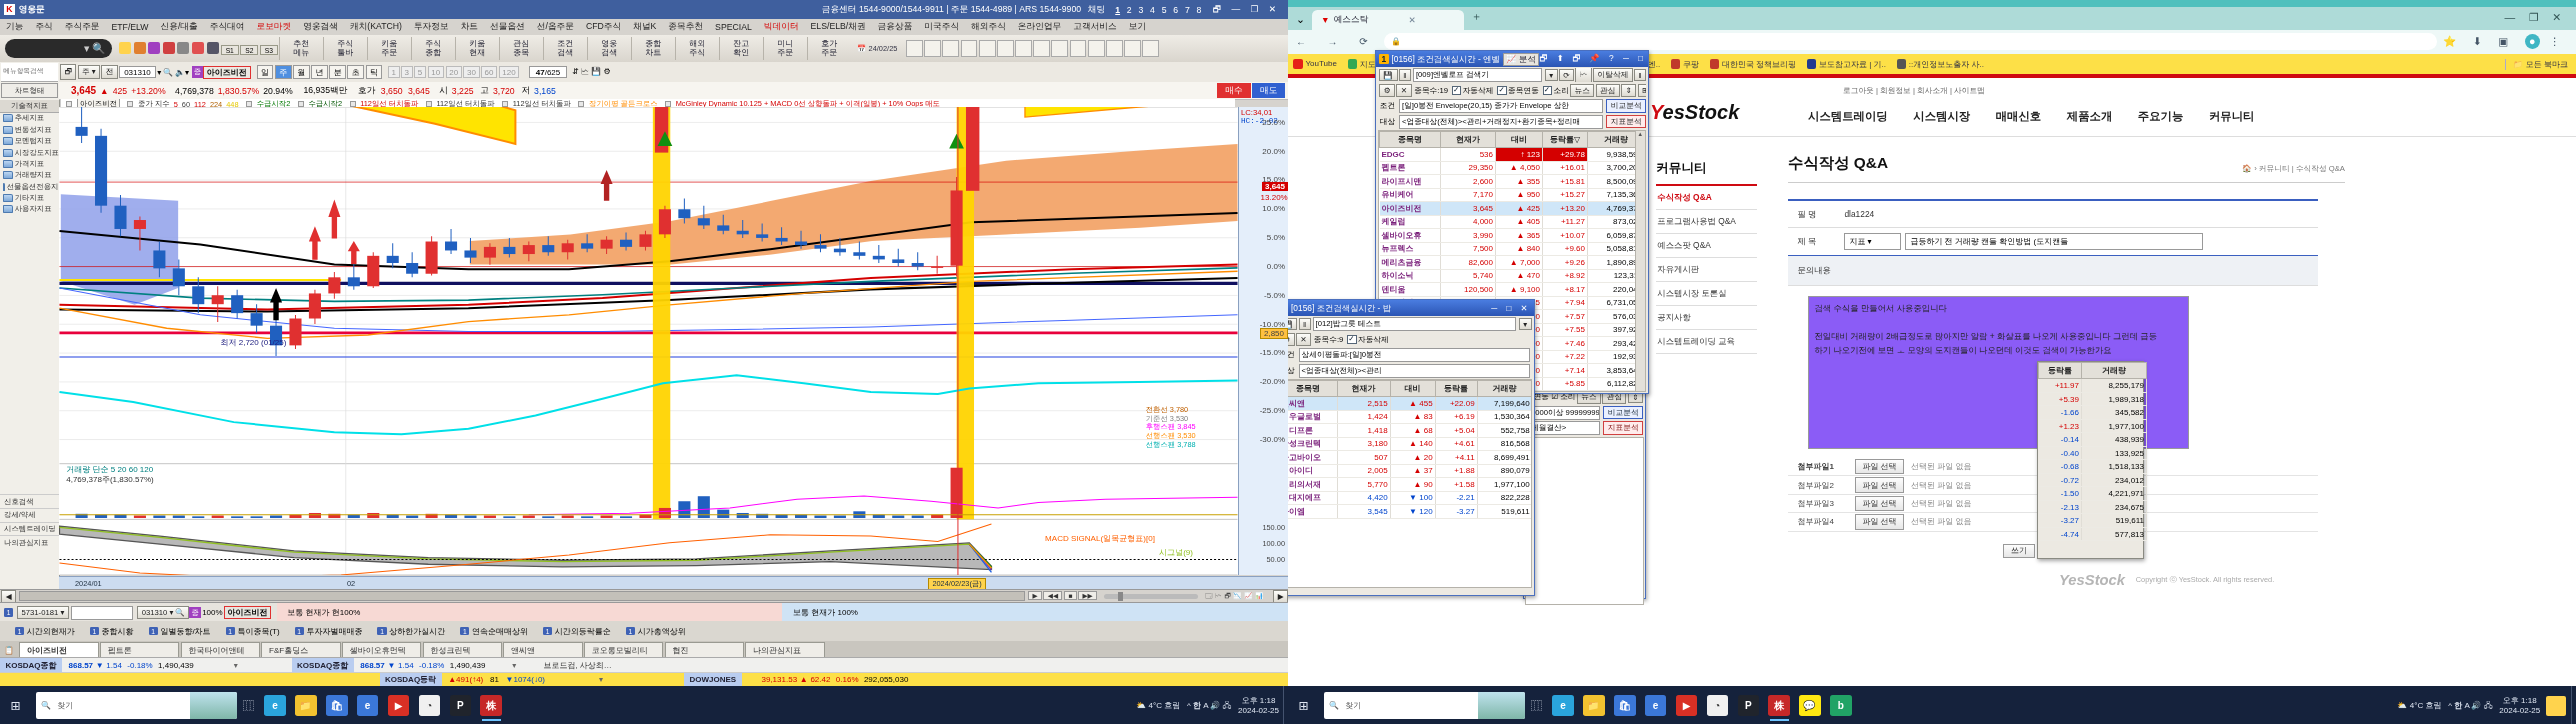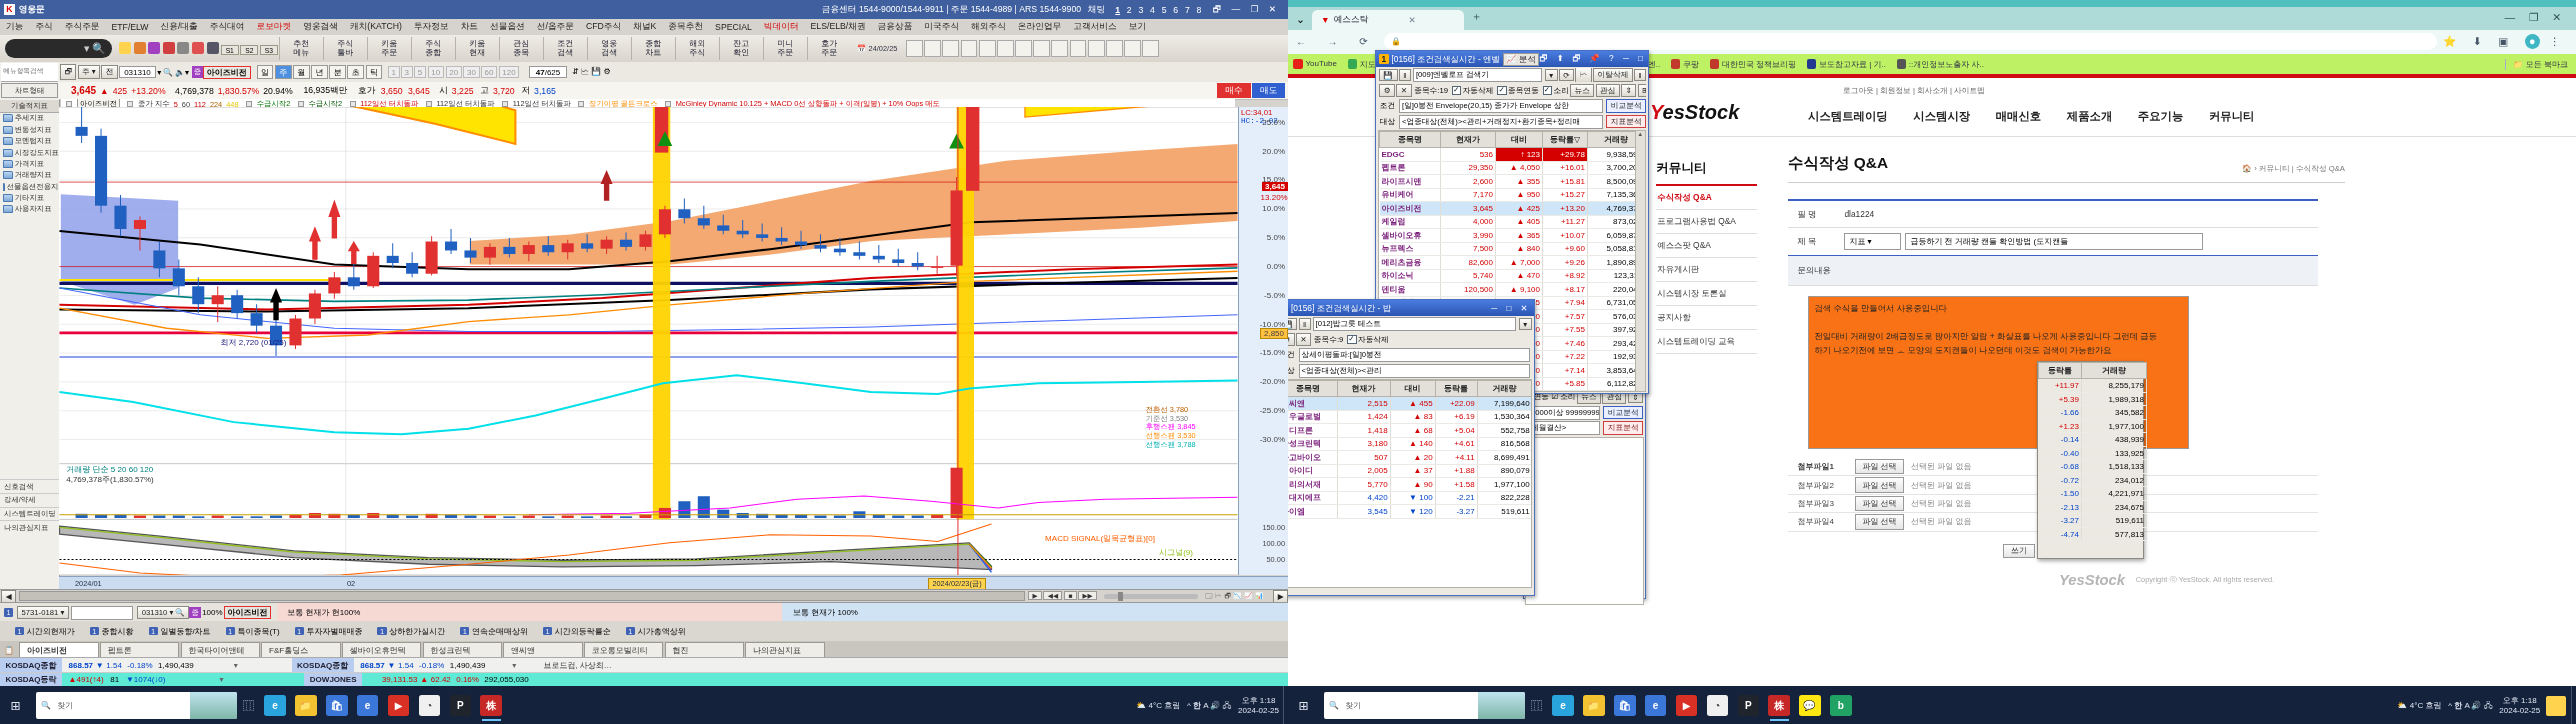--- a/index.html
+++ b/index.html
@@ -24,37 +24,37 @@
   .lgsq{display:inline-block;width:4px;height:4px;border:0.7px solid #999;background:#e8e8e8;margin:0 2.7px 0 5.4px;}
   .chartbg{position:absolute;left:59px;top:107px;width:1179px;height:468px;background:#fff;}
   .axiscol{position:absolute;left:1238px;top:107px;width:50px;height:468px;background:#e4eefa;border-left:0.7px solid #8aa0c0;font-size:8px;color:#444;}
   .datebar{position:absolute;left:59px;top:576px;width:1229px;height:13.4px;background:#ccdcf0;border-top:0.7px solid #8aa0c0;font-size:7.4px;color:#234;}
   .scrollrow{position:absolute;left:0px;top:589px;width:1288px;height:12.7px;background:#d6d3ce;border-top:0.7px solid #999;display:flex;align-items:center;font-size:6.7px;color:#333;}
   
   .rowA{position:absolute;left:0;top:602px;width:1288px;height:19px;background:#e7e4de;border-top:0.7px solid #999;display:flex;align-items:center;font-size:8px;}
   .rowB{position:absolute;left:0;top:621px;width:1288px;height:20px;background:#dad7d0;display:flex;align-items:center;font-size:8px;}
   .rowC{position:absolute;left:0;top:641px;width:1288px;height:17px;background:#c9c6bf;display:flex;align-items:flex-end;font-size:8px;}
   .rowD{position:absolute;left:0;top:657px;width:1288px;height:14.8px;background:#f0f0ee;border-top:0.7px solid #aaa;display:flex;align-items:center;font-size:8px;}
-  .rowE{position:absolute;left:0;top:672px;width:1288px;height:13.4px;background:#5eead4;border-top:0.7px solid #ccc;display:flex;align-items:center;font-size:8px;}
+  .rowE{position:absolute;left:0;top:672px;width:1288px;height:13.4px;background:#fde047;border-top:0.7px solid #ccc;display:flex;align-items:center;font-size:8px;justify-content:center;}
   .idxlbl{background:#b9cdf0;height:100%;display:flex;align-items:center;padding:0 5.4px;font-weight:bold;color:#223;}
   .qbtn{display:flex;align-items:center;height:16px;margin-left:15px;white-space:nowrap;}
   .qnum{background:#3f62b5;color:#fff;font-size:6.7px;padding:0.7px 2.7px;border-radius:1.3px;margin-right:2.7px;}
   .stocktab{height:14.8px;background:#efede8;border:0.7px solid #9a9a92;border-bottom:none;padding:0 6.7px;margin-right:1.3px;display:flex;align-items:center;min-width:64px;color:#333;}
   
   .taskbar{position:absolute;left:0;top:686px;width:1288px;height:39px;background:#15223c;display:flex;align-items:center;color:#dfe6f2;font-size:8px;}
   .tb-search{width:201px;height:27px;background:#fff;border-radius:2px;margin-left:5.4px;display:flex;align-items:center;color:#555;overflow:hidden;}
   .tb-ico{width:21.5px;height:21.5px;border-radius:2.7px;margin:0 4.7px;display:flex;align-items:center;justify-content:center;font-weight:bold;color:#fff;font-size:10px;position:relative;}
   .tb-ico.active:after{content:"";position:absolute;left:1.3px;right:1.3px;bottom:-4.7px;height:2px;background:#6fc4ff;}
   
   .br-strip{position:absolute;left:0;top:0;width:1288px;height:6.7px;background:#4fc0bd;}
   .br-tabs{position:absolute;left:0;top:6.7px;width:1288px;height:23px;background:#aedbd8;display:flex;align-items:flex-end;}
   .br-tab{height:20px;background:#eef8f7;border-radius:5.4px 5.4px 0 0;display:flex;align-items:center;padding:0 9.4px;font-size:8.7px;color:#223;min-width:134px;}
   .br-toolbar{position:absolute;left:0;top:29.5px;width:1288px;height:24px;background:#eef8f7;display:flex;align-items:center;color:#456;}
   .br-url{flex:1;height:17.4px;background:#fff;border-radius:8.7px;margin:0 6.7px;display:flex;align-items:center;color:#789;font-size:8px;padding:0 8px;}
-  .br-bm{position:absolute;left:0;top:54px;width:1288px;height:20px;background:#bef264;display:flex;align-items:center;font-size:8px;color:#334;}
+  .br-bm{position:absolute;left:0;top:54px;width:1288px;height:20px;background:#fde047;display:flex;align-items:center;font-size:8px;color:#334;}
   .bm-item{display:flex;align-items:center;margin:0 5.4px;white-space:nowrap;}
   .bm-ico{width:9.4px;height:9.4px;border-radius:2px;margin-right:2.7px;}
   .ys-page{position:absolute;left:0;top:74px;width:1288px;height:612px;background:#fff;overflow:hidden;}
   .ys-redline{position:absolute;left:0;top:0;width:1288px;height:4px;background:#cf0a12;}
   .ys-nav{display:flex;gap:25.5px;font-size:11.4px;font-weight:bold;color:#222;}
   .side-item{padding:6px 1.3px;border-bottom:0.7px solid #ddd;font-size:8.4px;color:#333;}
   .frm-label{width:47px;color:#333;font-size:8.4px;padding-left:9.4px;}
   .att-row{display:flex;align-items:center;height:17.4px;border-bottom:0.7px solid #e4e4e4;font-size:8px;color:#444;}
   .gbtn{border:0.7px solid #999;background:linear-gradient(#fdfdfd,#e7e7e7);font-size:8px;padding:1.3px 6.7px;margin:0 1.3px;color:#333;}
   
@@ -231,21 +231,21 @@
           </div>
           <div class="tree-item">
             <span class="folder"></span>
             <span>기타지표</span>
           </div>
           <div class="tree-item">
             <span class="folder"></span>
             <span>사용자지표</span>
           </div>
         </div>
-      <div id="treeB" style="position:absolute;bottom:67px;width:100%;">
+      <div id="treeB" style="position:absolute;bottom:52px;width:100%;">
           <div style="height: 11.4px; border-top: 0.7px solid rgb(204, 204, 204); padding: 1.3px 0px 0px 4px; white-space: nowrap; overflow: hidden;">신호검색</div>
           <div style="height: 11.4px; border-top: 0.7px solid rgb(204, 204, 204); padding: 1.3px 0px 0px 4px; white-space: nowrap; overflow: hidden;">강세/약세</div>
           <div style="height: 11.4px; border-top: 0.7px solid rgb(204, 204, 204); padding: 1.3px 0px 0px 4px; white-space: nowrap; overflow: hidden;">시스템트레이딩</div>
           <div style="height: 11.4px; border-top: 0.7px solid rgb(204, 204, 204); padding: 1.3px 0px 0px 4px; white-space: nowrap; overflow: hidden;">나의관심지표</div>
         </div>
     </div>
 
     <div class="symrow">
       <span class="wbtn">🗗</span>
       <span class="wbtn"><span>주</span> ▾</span>
@@ -817,21 +817,21 @@
           <span style="font-size:8.4px;color:#333;">dla1224</span>
         </div>
         <div style="display:flex;align-items:center;height:27px;border-bottom:1.3px solid #3a5fc0;width:530px;">
           <span class="frm-label">제 목</span>
           <span style="border:0.7px solid #999;background:#fff;font-size:8px;padding:2px 4px;width:47px;"><span>지표</span> ▾</span>
           <span style="border:0.7px solid #999;background:#fff;font-size:8px;padding:2px 4px;width:288px;margin-left:4px;">급등하기 전 거래량 캔들 확인방법 (도지캔들</span>
         </div>
         <div style="background:#eef1f5;border-bottom:0.7px solid #ddd;width:530px;height:29.5px;display:flex;align-items:center;">
           <span class="frm-label">문의내용</span>
         </div>
-        <div style="width:368px;height:140px;border:0.7px solid #999;background:#f97316;margin:9.4px 0 9.4px 20px;font-size:8.4px;color:#222;padding:5.4px;white-space:pre-wrap;line-height:1.65;">검색 수식을 만들어서 사용중입니다
+        <div style="width:368px;height:140px;border:0.7px solid #999;background:#8b5cf6;margin:9.4px 0 9.4px 20px;font-size:8.4px;color:#222;padding:5.4px;white-space:pre-wrap;line-height:1.65;">검색 수식을 만들어서 사용중입니다
 
 전일대비 거래량이 2배급정도로 많아지만 알람 + 화살표를 나오게 사용중입니다 그런데 급등
 하기 나오기전에 보면 ㅗ 모양의 도지캔들이 나오던데 이것도 검색이 가능한가요</div>
         <div id="attRows" style="width:530px;">
             <div class="att-row">
               <span style="width: 56px; padding-left: 9.4px; font-weight: bold;">첨부파일1</span>
               <span class="gbtn">파일 선택</span>
               <span style="margin-left: 5.4px; color: rgb(136, 136, 136);">선택된 파일 없음</span>
             </div>
             <div class="att-row">

